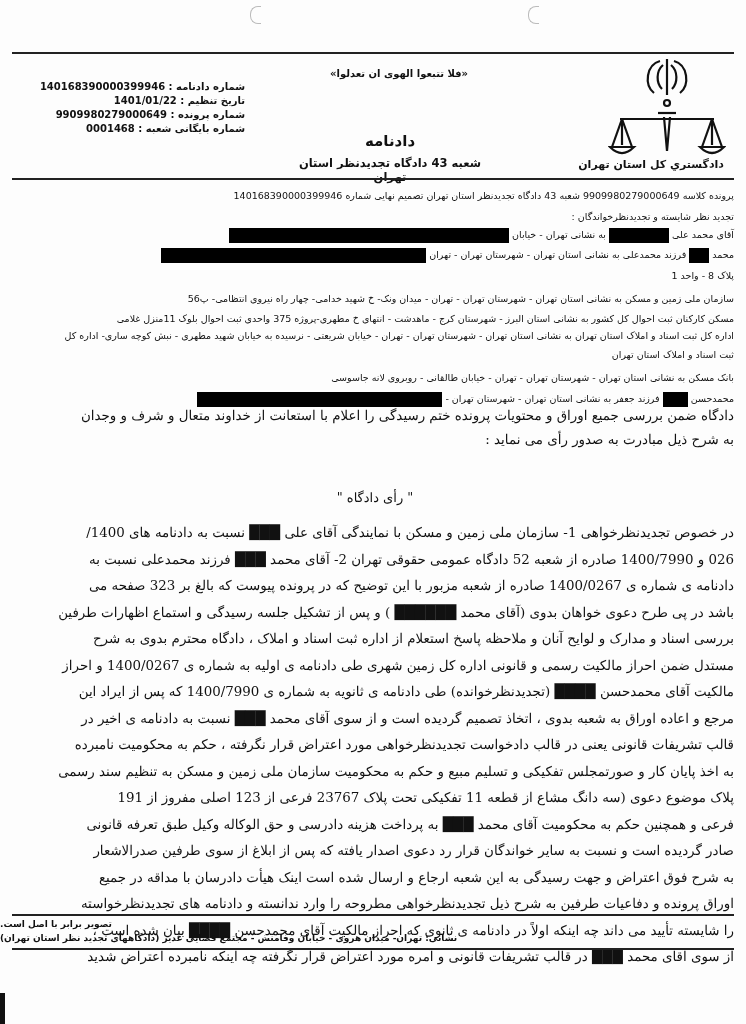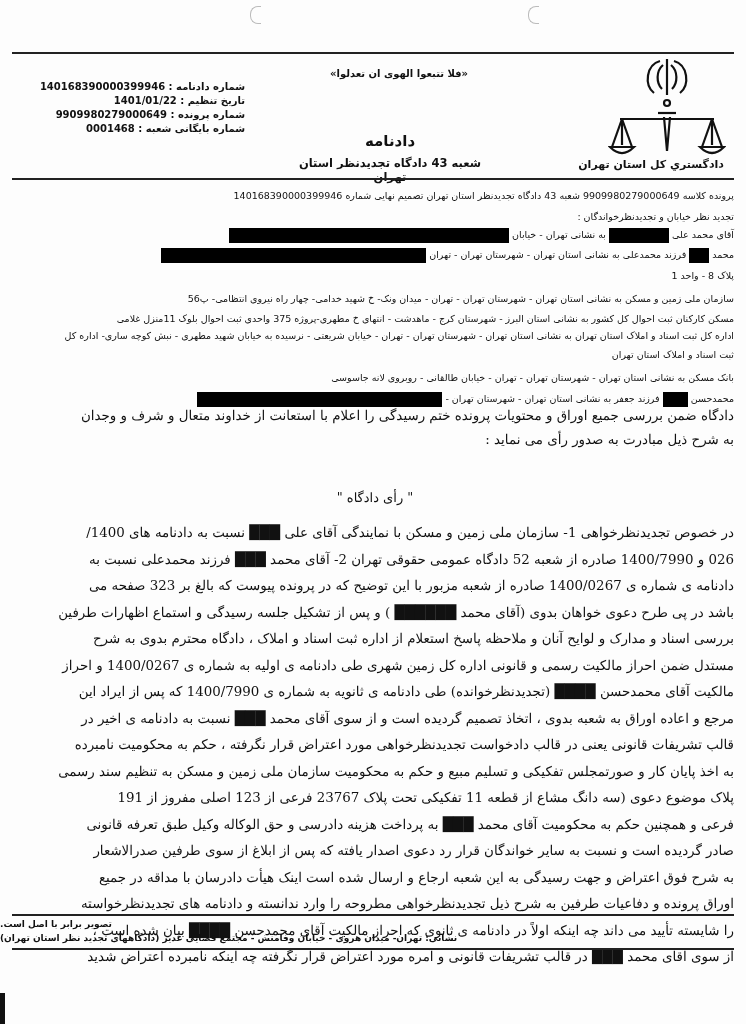--- a/index.html
+++ b/index.html
@@ -66,21 +66,21 @@
     <span class="meta-row"><span>شماره دادنامه</span> : <span>140168390000399946</span></span>
     <span class="meta-row" style="padding-left:42px"><span>تاریخ تنظیم</span> : <span>1401/01/22</span></span>
     <span class="meta-row" style="padding-left:6px"><span>شماره پرونده</span> : <span>9909980279000649</span></span>
     <span class="meta-row" style="padding-left:26px"><span>شماره بایگانی شعبه</span> : <span>0001468</span></span>
   </div>
 
   <div class="rule" style="top:178px;"></div>
 
   <div class="lines" style="top:0;">
     <div class="ln" style="top:190px;">پرونده کلاسه 9909980279000649 شعبه 43 دادگاه تجدیدنظر استان تهران تصمیم نهایی شماره 140168390000399946</div>
-    <div class="ln" style="top:211px;">تجدید نظر خیابان و تجدیدنظرخواندگان :</div>
+    <div class="ln" style="top:211px;">تجدید نظر شایسته و تجدیدنظرخواندگان :</div>
     <div class="ln" style="top:228px;">
       <span>آقای محمد علی</span>
       <span class="redact" style="width:60px"></span>
       <span>به نشانی تهران - خیابان</span>
       <span class="redact" style="width:280px"></span>
     </div>
     <div class="ln" style="top:248px;">
       <span>محمد</span>
       <span class="redact" style="width:20px"></span>
       <span>فرزند محمدعلی به نشانی استان تهران - شهرستان تهران - تهران</span>

